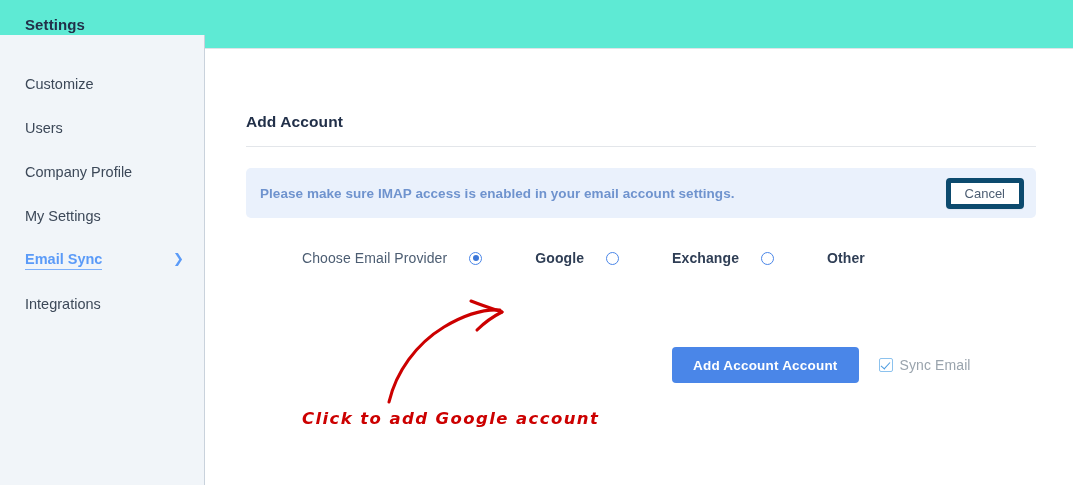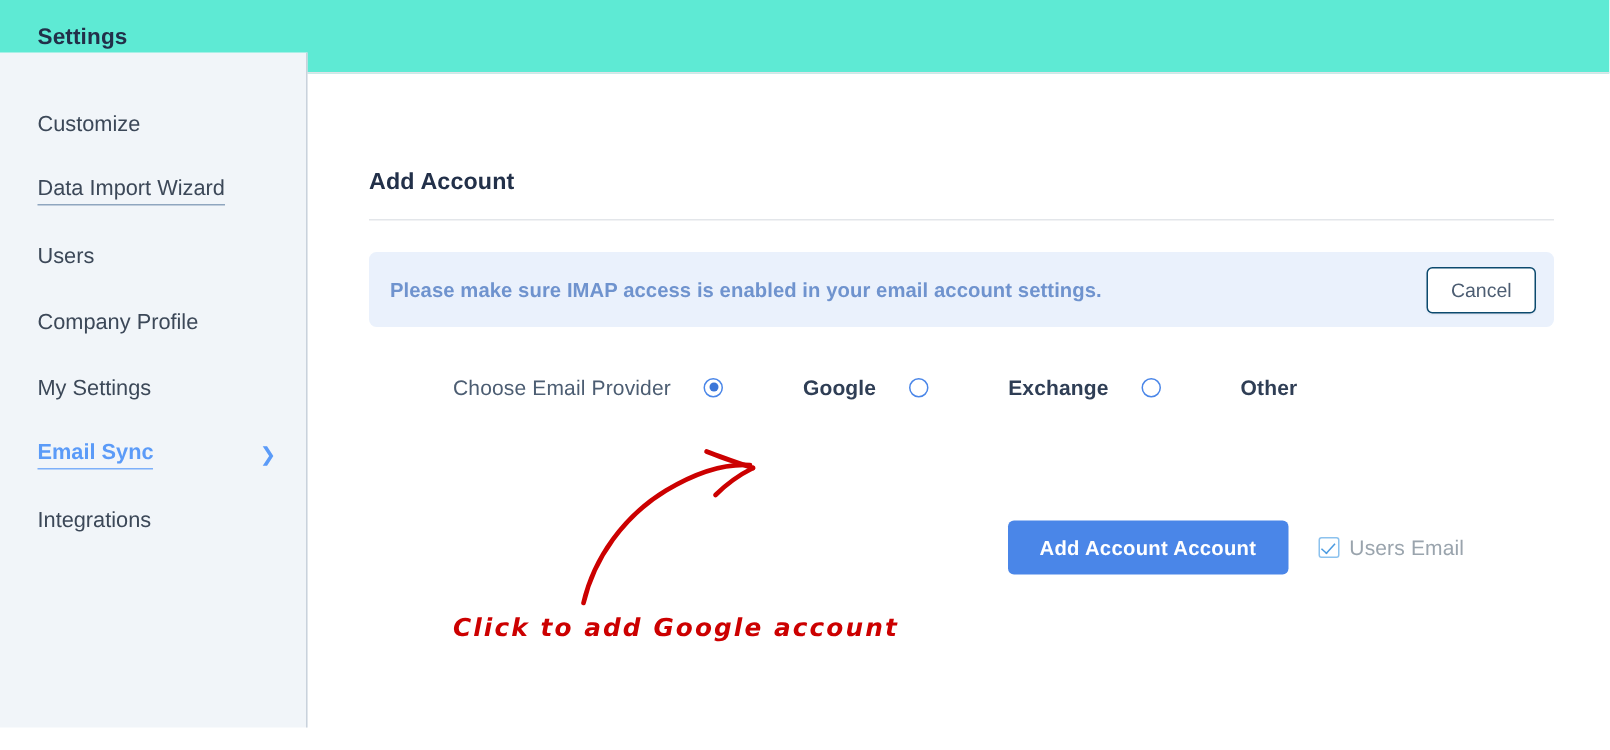--- a/index.html
+++ b/index.html
@@ -133,21 +133,21 @@
   .alert-text {
     font-size: 13.5px;
     font-weight: bold;
     color: #6f93ce;
     letter-spacing: 0.05px;
   }
   .cancel-btn {
     min-width: 73px;
     height: 31px;
     background: #ffffff;
-    border: 1px solid #0c4a6e;
+    border: 5px solid #0c4a6e;
     border-radius: 4px;
     color: #4c5d72;
     font-family: inherit;
     font-size: 13px;
     cursor: pointer;
     padding: 0 14px;
     box-shadow: 0 1px 1px rgba(30,45,70,0.05);
   }
 
   
@@ -280,23 +280,20 @@
   <div class="app-header">
     <div class="app-title">Settings</div>
   </div>
 
   <nav class="sidebar">
 
     <div class="nav-item">
       <span class="nav-label">Customize</span>
     </div>
 
-    <div class="nav-item underlined">
-      <span class="nav-label">Data Import Wizard</span>
-    </div>
 
     <div class="nav-item">
       <span class="nav-label">Users</span>
     </div>
 
     <div class="nav-item">
       <span class="nav-label">Company Profile</span>
     </div>
 
     <div class="nav-item">
@@ -341,21 +338,21 @@
         <span class="radio-mark"></span>
         <span class="radio-text">Other</span>
       </span>
     </div>
 
     <div class="action-row">
       <button class="primary-btn">Add Account Account</button>
 
       <span class="sync-check checked">
         <span class="check-box"></span>
-        <span class="check-text">Users Email</span>
+        <span class="check-text">Sync Email</span>
       </span>
     </div>
 
   </main>
 
   <div class="annotation-layer">
     <svg width="1073" height="500" viewBox="0 0 1073 500" style="position:absolute;left:0;top:0;">
       <path d="M345 402 C 352 372, 372 344, 400 327 C 420 315, 440 309, 456 310" fill="none" stroke="#cc0000" stroke-width="3.1" stroke-linecap="round" stroke-linejoin="round"></path>
       <path d="M427 301 C 437 305, 449 309, 458 312" fill="none" stroke="#cc0000" stroke-width="3.1" stroke-linecap="round" stroke-linejoin="round"></path>
       <path d="M458 312 C 450 316, 441 322, 433 330" fill="none" stroke="#cc0000" stroke-width="3.1" stroke-linecap="round" stroke-linejoin="round"></path>

